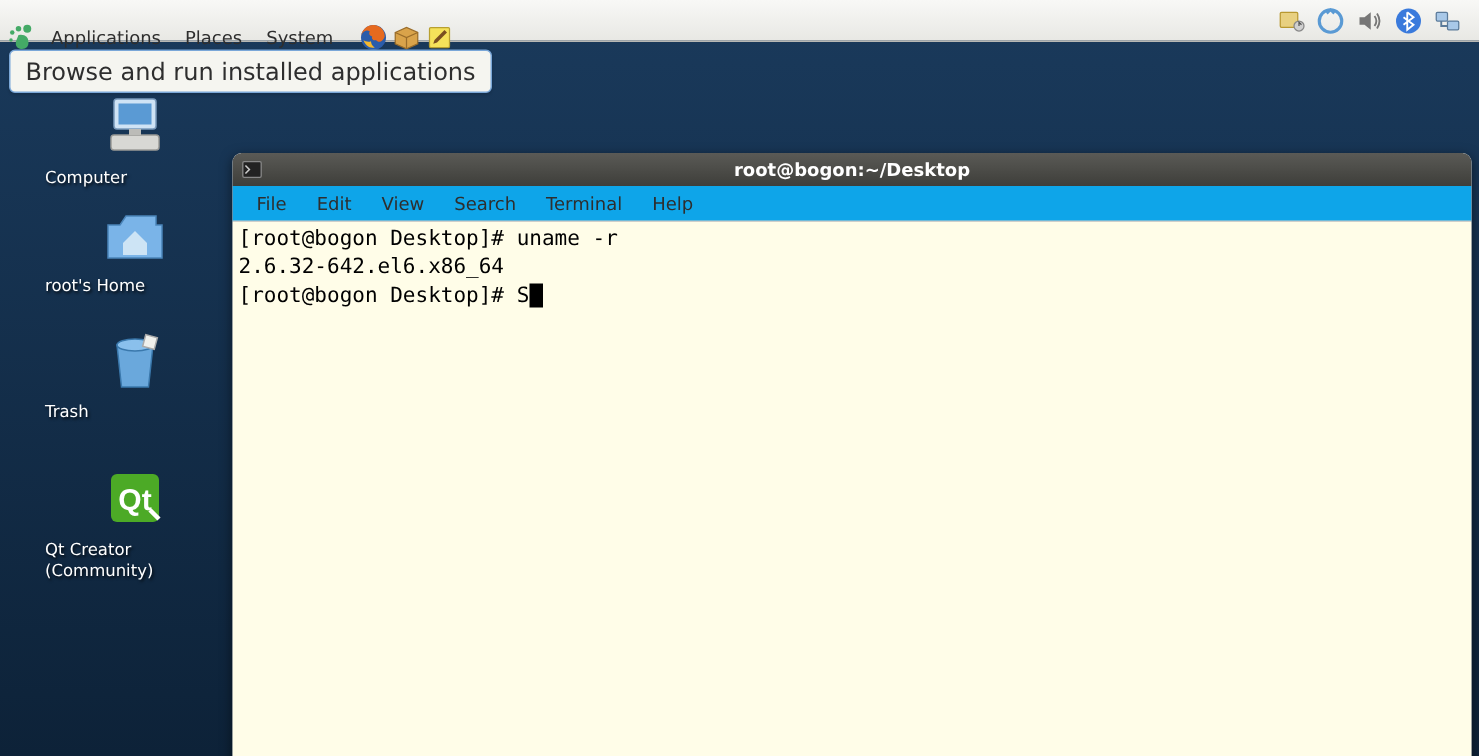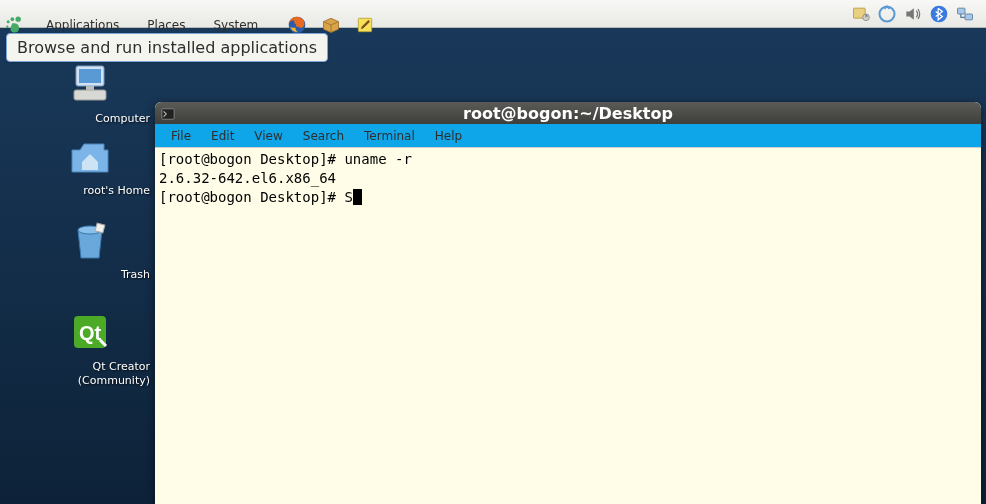--- a/index.html
+++ b/index.html
@@ -15,21 +15,21 @@
 
 
 .top-panel {
   height: 28px;
   background: linear-gradient(to bottom, #f8f8f6, #e8e8e4);
   border-bottom: 1px solid #b8b8b4;
   display: flex;
   align-items: center;
   padding: 0 4px;
 }
-.panel-left { display: flex; align-items: center; gap: 12px; margin-top: 22px; }
+.panel-left { display: flex; align-items: center; gap: 0; margin-top: 22px; }
 .panel-right { margin-left: auto; display: flex; align-items: center; gap: 4px; padding-right: 6px; }
 .menu-item {
   padding: 4px 8px;
   color: #2e2e2e;
   cursor: pointer;
 }
 .panel-icon {
   width: 22px; height: 22px;
   display: flex; align-items: center; justify-content: center;
 }
@@ -54,21 +54,21 @@
 }
 
 
 .desktop {
   position: absolute;
   top: 28px; left: 0; right: 0; bottom: 0;
 }
 .desktop-icon {
   position: absolute;
   width: 120px;
-  text-align: right;
+  text-align: left;
   color: #fff;
   font-size: 11px;
   cursor: pointer;
 }
 .desktop-icon .icon-img {
   width: 48px; height: 48px;
   margin: 0 auto 4px;
   display: flex; align-items: center; justify-content: center;
 }
 .desktop-icon .label {
@@ -88,21 +88,21 @@
   box-shadow: 0 2px 8px rgba(0,0,0,0.5);
   display: flex;
   flex-direction: column;
   overflow: hidden;
 }
 .titlebar {
   height: 22px;
   background: linear-gradient(to bottom, #5a5a56, #3e3e3a);
   color: #fff;
   font-weight: bold;
-  font-size: 16px;
+  font-size: 12px;
   display: flex;
   align-items: center;
   justify-content: center;
   border-radius: 6px 6px 0 0;
   position: relative;
 }
 .titlebar .term-icon {
   position: absolute; left: 6px;
   width: 14px; height: 14px;
 }

